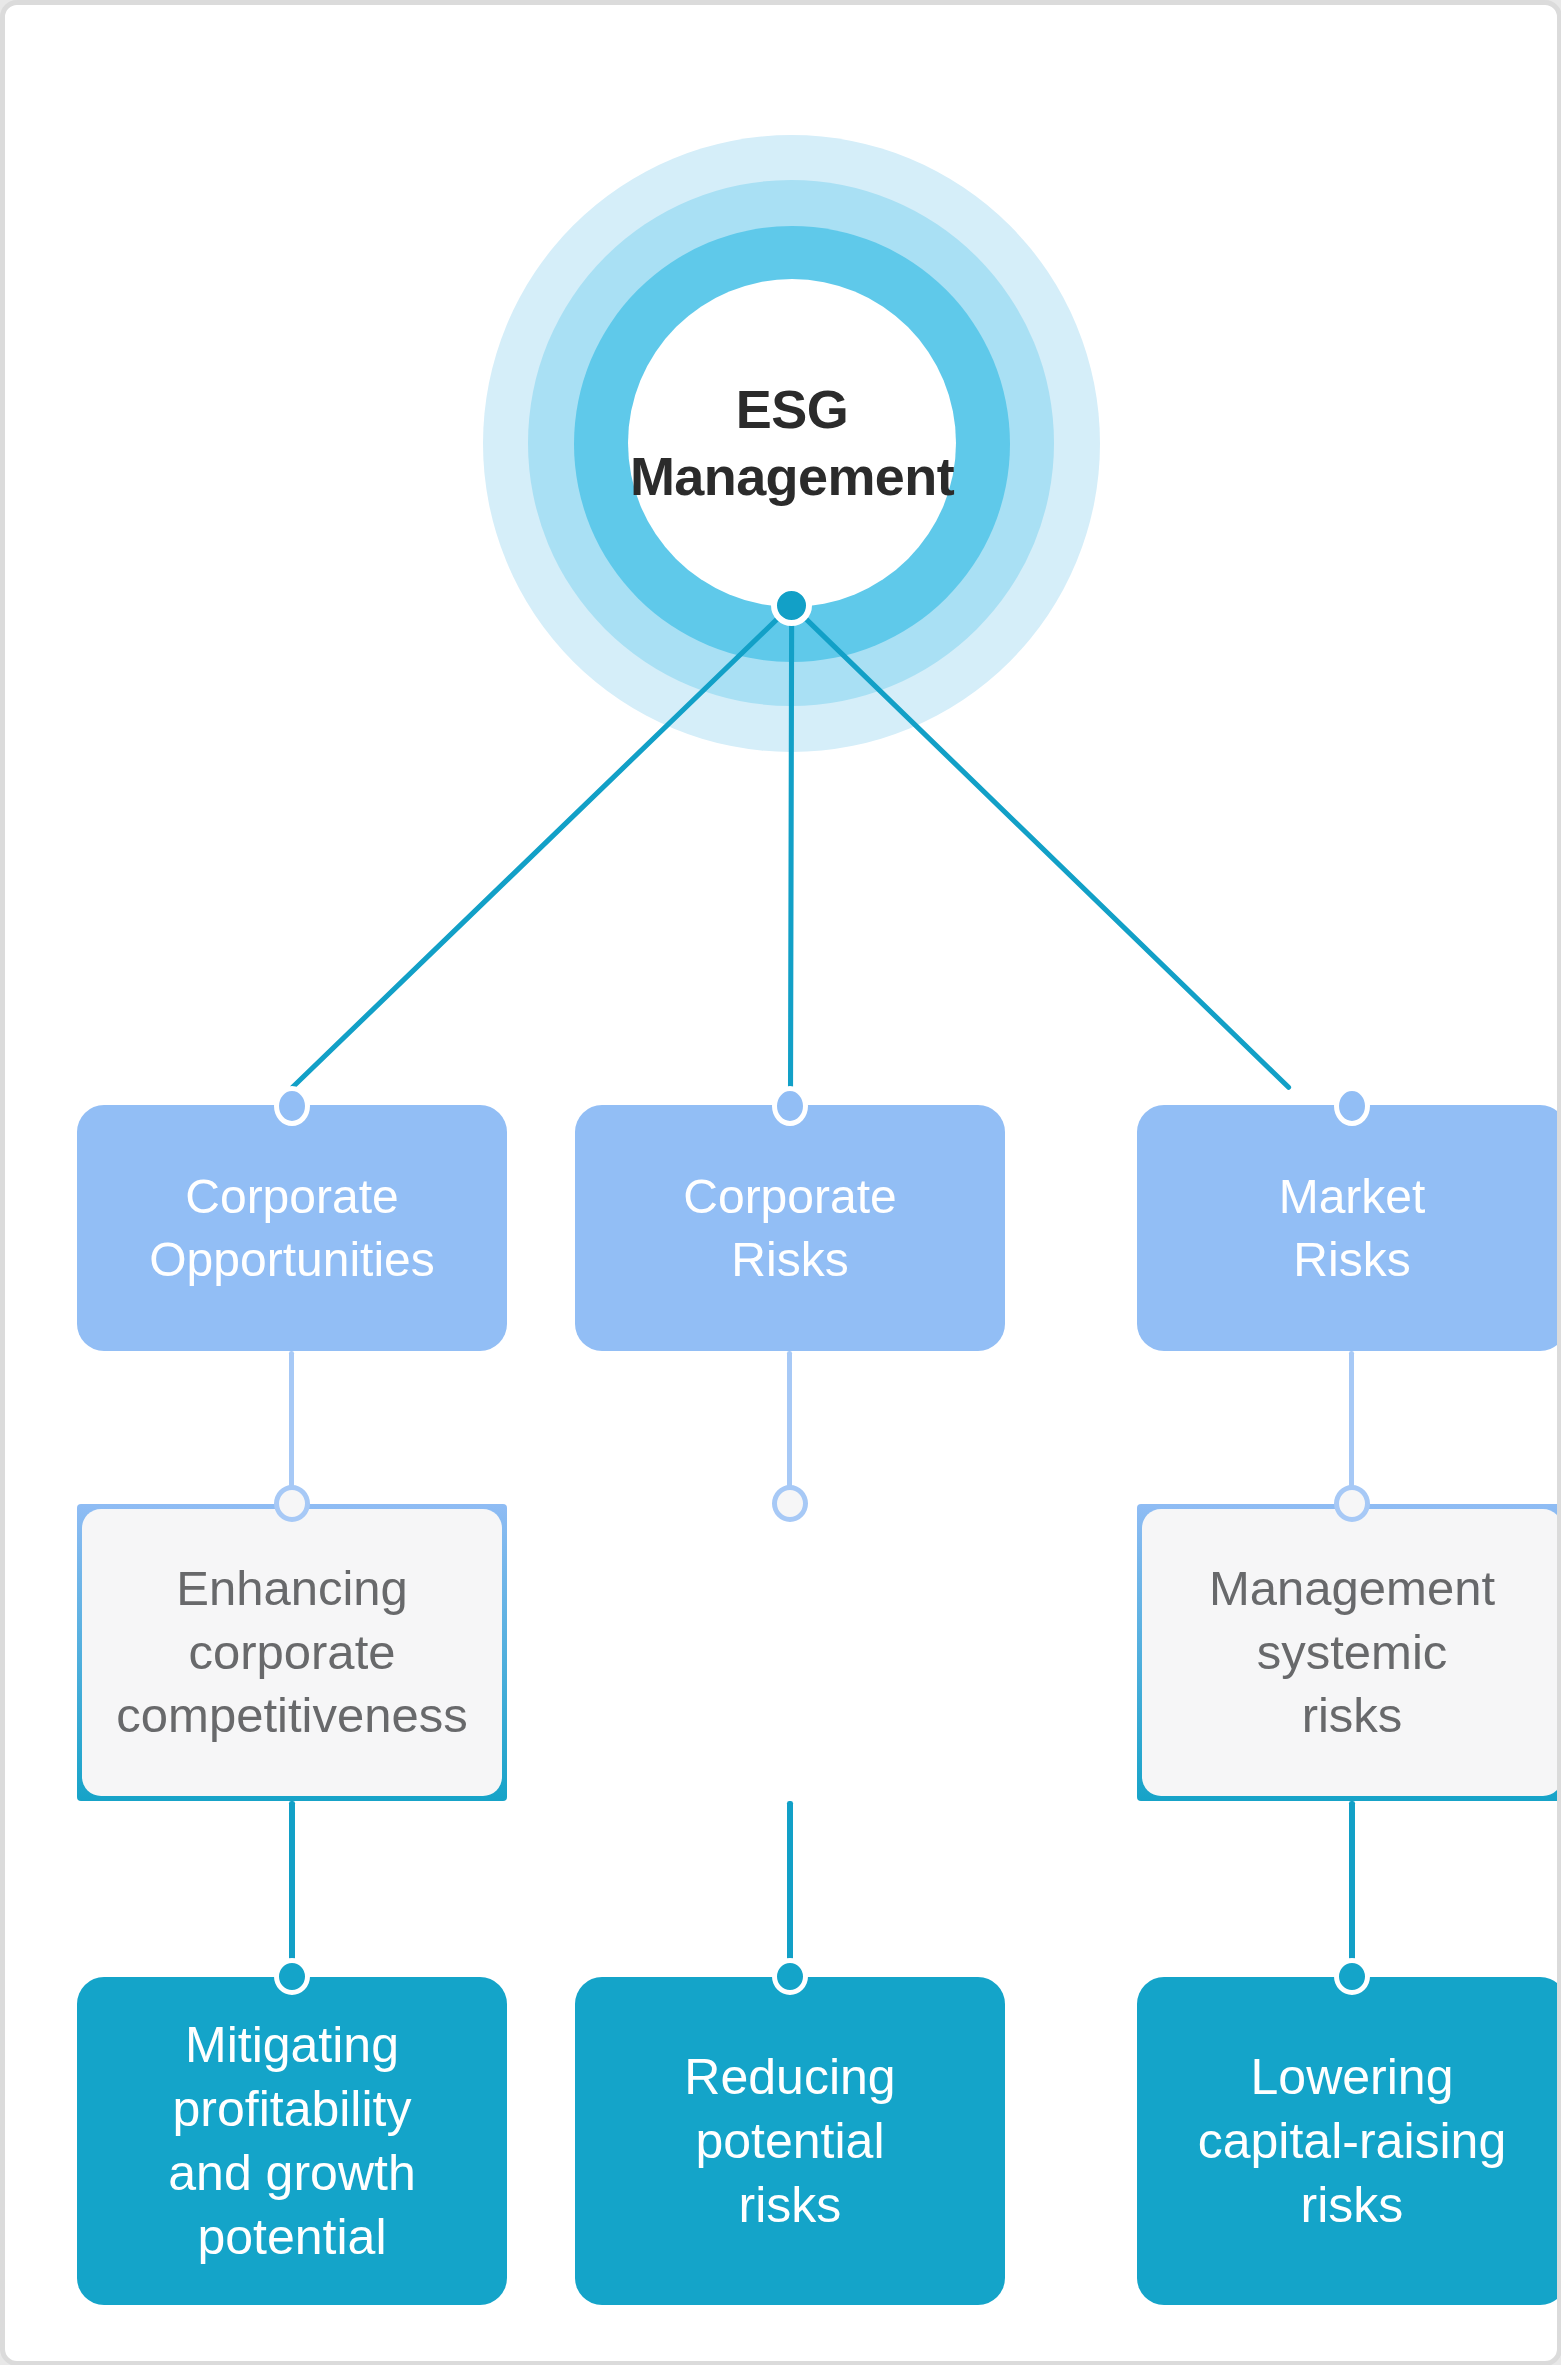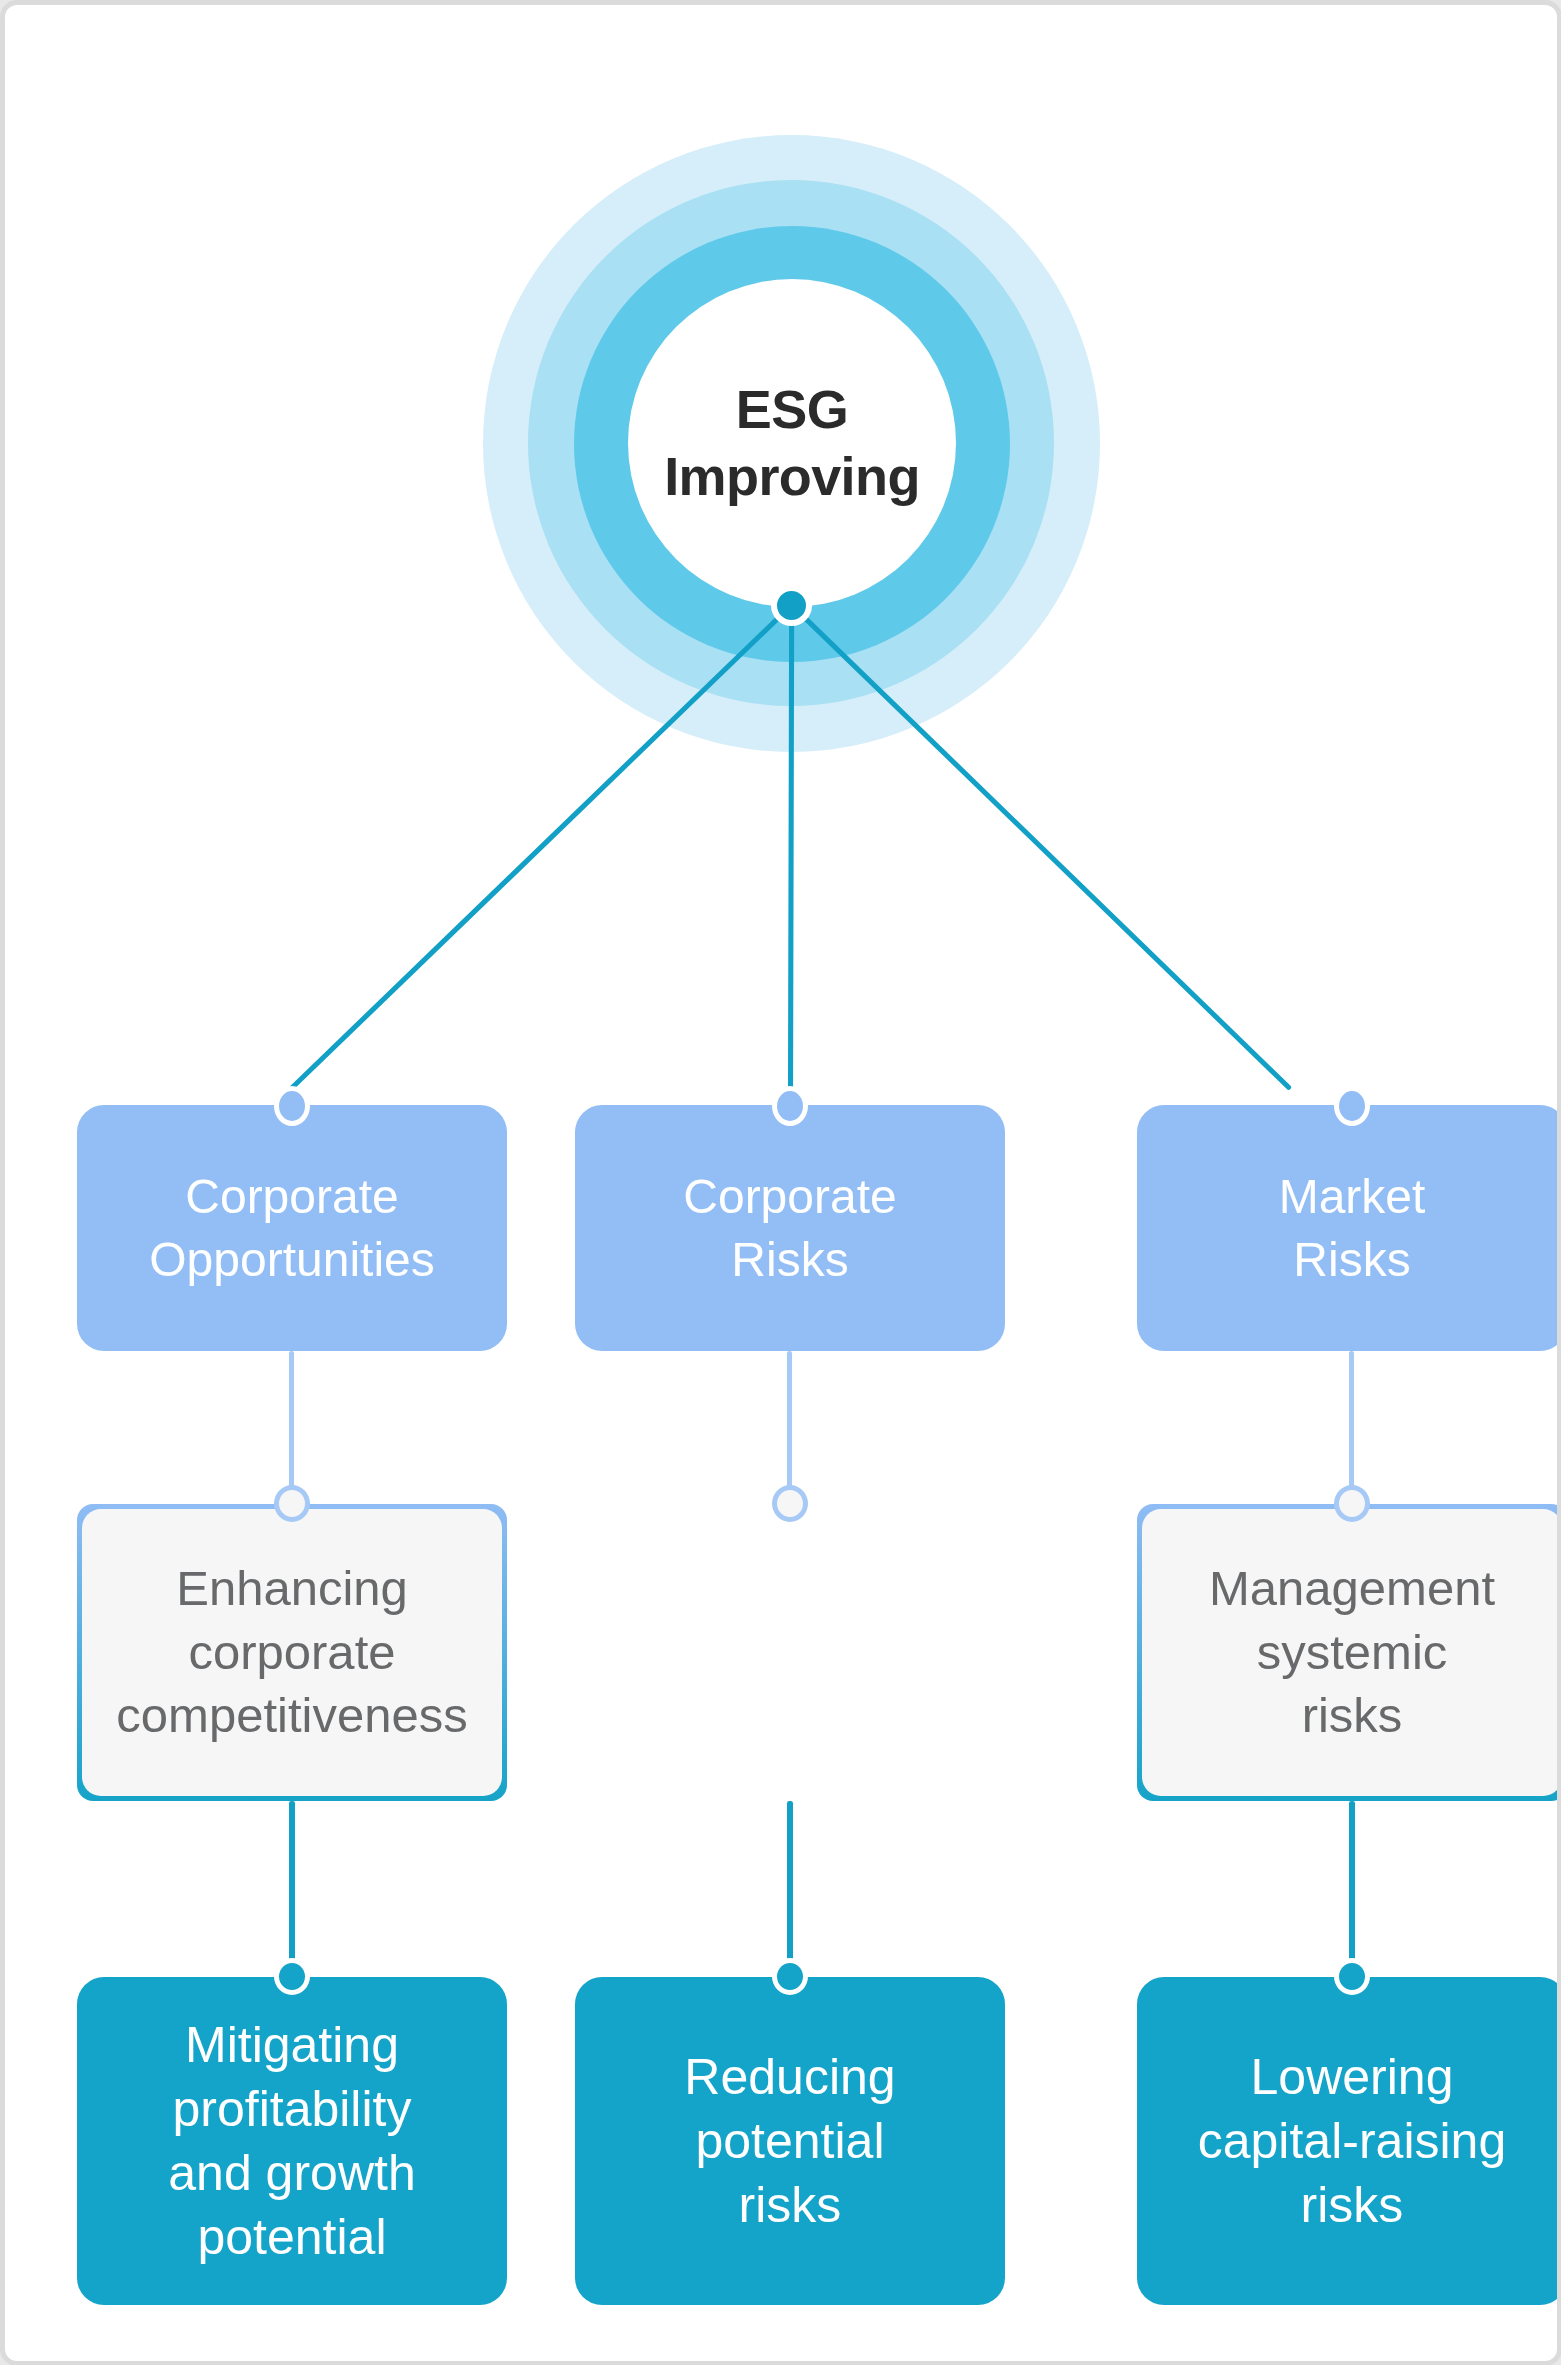--- a/index.html
+++ b/index.html
@@ -47,21 +47,21 @@
     text-align: center; white-space: pre-line;
   }
   .box-top {
     top: 0; height: 246px;
     background: var(--box-blue); border-radius: 27px;
     color: var(--text-white); font-size: 48px; line-height: 1.32;
   }
   .box-mid-frame {
     position: absolute; left: 0; top: 399px; width: 430px; height: 297px;
     background: linear-gradient(180deg, var(--mid-border-top), var(--mid-border-bottom));
-    border-radius: 16px; padding: 5.1px;
+    border-radius: 4px; padding: 5.1px;
   }
   .box-mid-inner {
     width: 100%; height: 100%;
     background: var(--mid-box-bg); border-radius: 19px;
     display: flex; align-items: center; justify-content: center;
     text-align: center; white-space: pre-line;
     color: var(--mid-box-text); font-size: 49px; line-height: 1.3;
   }
   .box-bottom {
     top: 872px; height: 328px;
@@ -92,21 +92,21 @@
 </head>
 <body>
 
 <div id="page">
 
   <div class="ring" id="ring-outer"></div>
   <div class="ring" id="ring-middle"></div>
   <div class="ring" id="ring-inner"></div>
   <div id="hub-circle">
     <div id="hub-title">ESG
-Improving</div>
+Management</div>
   </div>
 
   <svg id="connector-lines" viewBox="0 0 2760 4180" xmlns="http://www.w3.org/2000/svg">
     <line x1="1390" y1="1060" x2="508" y2="1912"></line>
     <line x1="1390" y1="1060" x2="1388" y2="1912"></line>
     <line x1="1390" y1="1060" x2="2268" y2="1912"></line>
   </svg>
 
   <div class="anchor-dot" id="hub-anchor-dot"></div>
 

